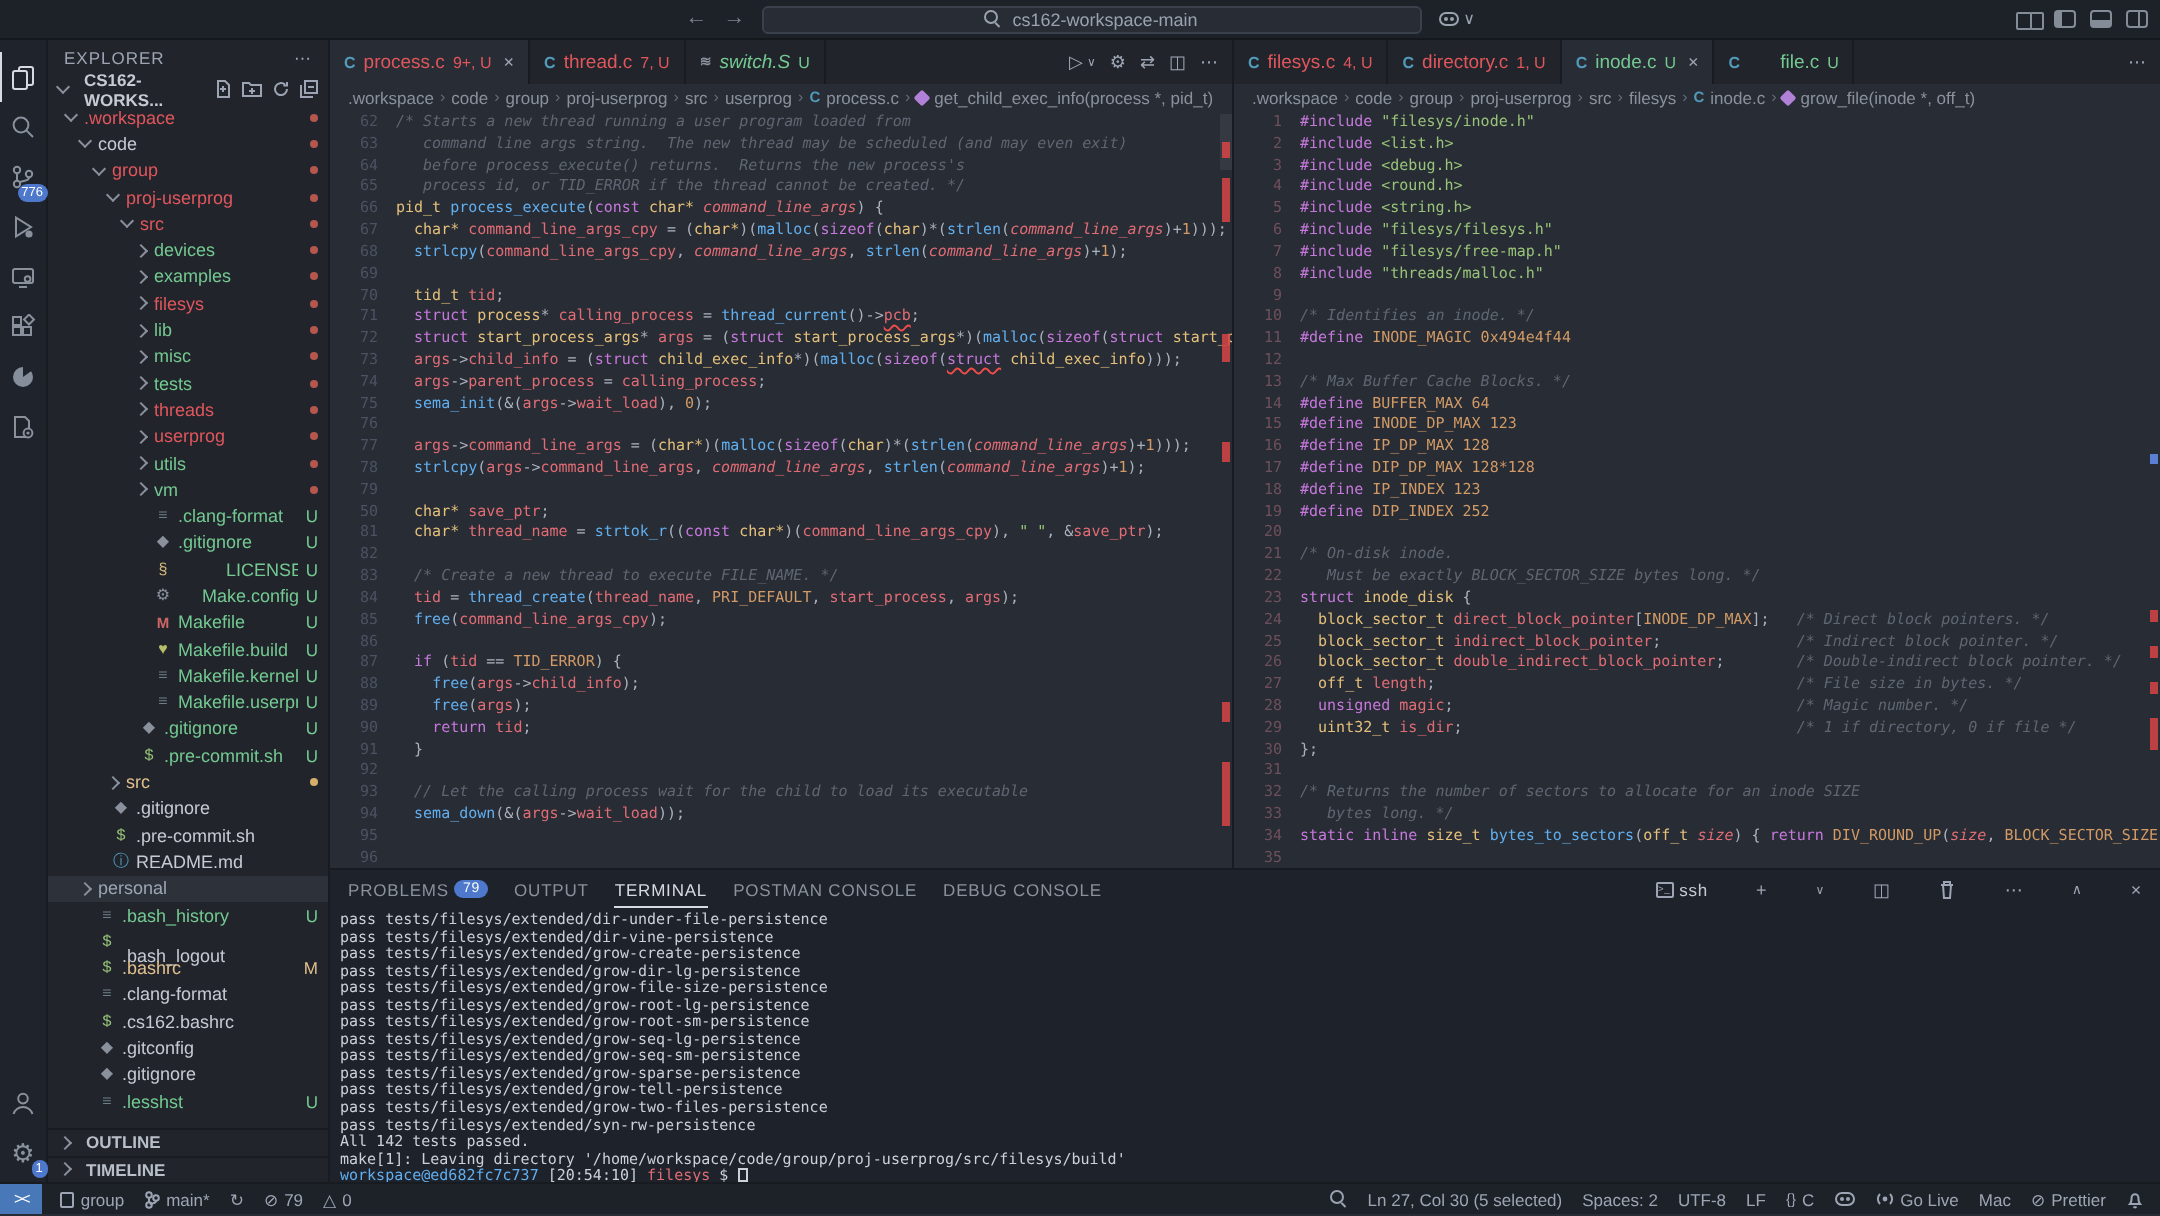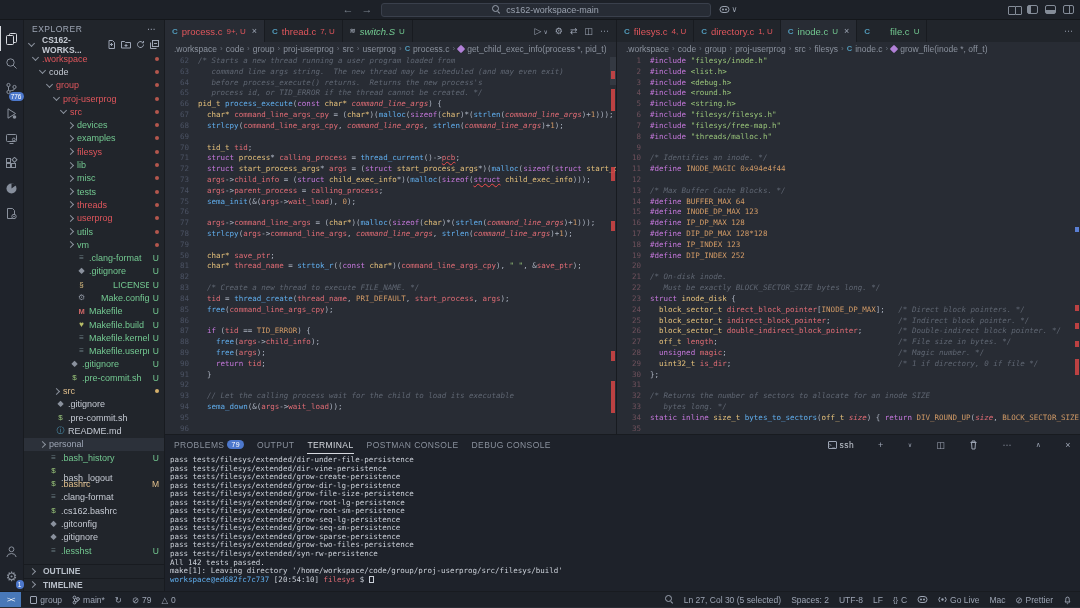--- a/index.html
+++ b/index.html
@@ -675,20 +675,21 @@
           <div class="tline">pass tests/filesys/extended/dir-under-file-persistence</div>
           <div class="tline">pass tests/filesys/extended/dir-vine-persistence</div>
           <div class="tline">pass tests/filesys/extended/grow-create-persistence</div>
           <div class="tline">pass tests/filesys/extended/grow-dir-lg-persistence</div>
           <div class="tline">pass tests/filesys/extended/grow-file-size-persistence</div>
           <div class="tline">pass tests/filesys/extended/grow-root-lg-persistence</div>
           <div class="tline">pass tests/filesys/extended/grow-root-sm-persistence</div>
           <div class="tline">pass tests/filesys/extended/grow-seq-lg-persistence</div>
           <div class="tline">pass tests/filesys/extended/grow-seq-sm-persistence</div>
           <div class="tline">pass tests/filesys/extended/grow-sparse-persistence</div>
+          <div class="tline">pass tests/filesys/extended/grow-tell-persistence</div>
           <div class="tline">pass tests/filesys/extended/grow-two-files-persistence</div>
           <div class="tline">pass tests/filesys/extended/syn-rw-persistence</div>
           <div class="tline">All 142 tests passed.</div>
           <div class="tline">make[1]: Leaving directory '/home/workspace/code/group/proj-userprog/src/filesys/build'</div>
           <div class="tline"><span class="pr-host">workspace@ed682fc7c737</span><span class="pr-plain"> [20:54:10] </span><span class="pr-dir">filesys</span><span class="pr-plain"> $ </span><span class="pr-cursor"></span></div>
         </div>
     </div>
   </div>
 </div>
 

